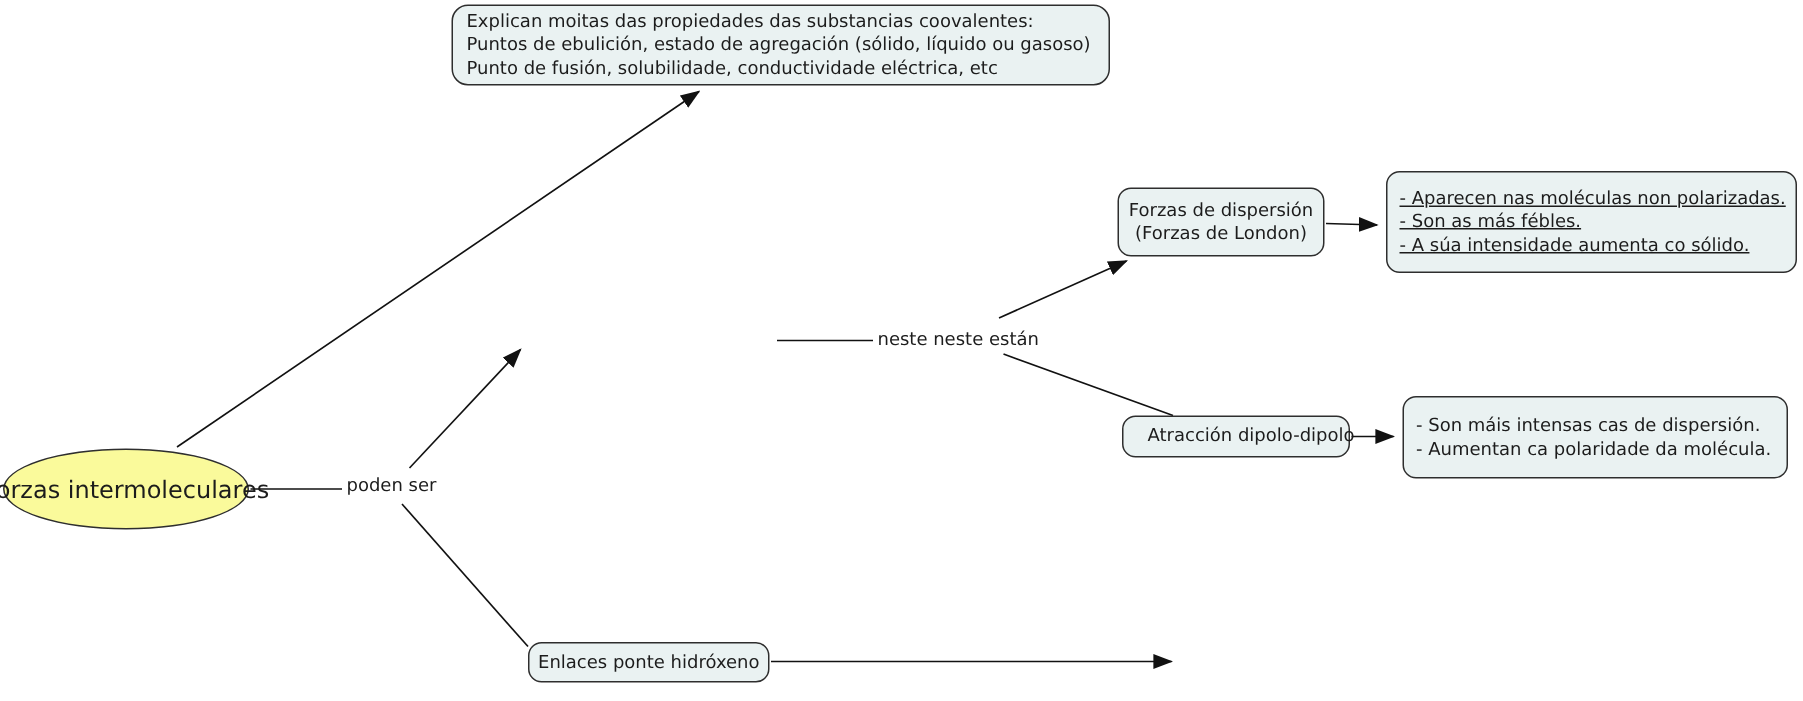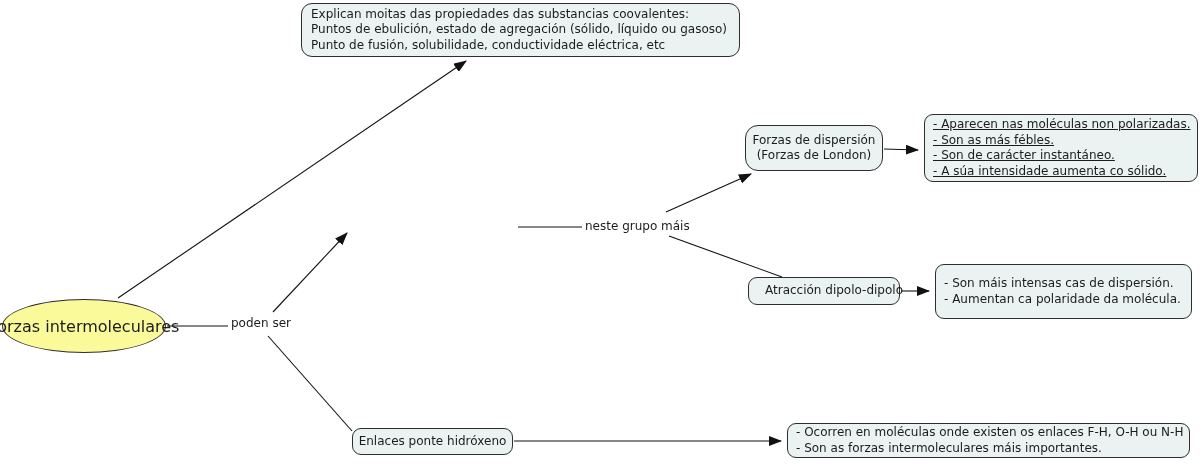--- a/index.html
+++ b/index.html
@@ -96,46 +96,41 @@
   <div class="ellipse" style="left:2px; top:299px; width:164px; height:54px;">
     <span>Forzas intermoleculares</span>
   </div>
 
   <div class="edge-label" style="left:231px; top:316px;">
     <span>poden ser</span>
   </div>
 
 
   <div class="edge-label" style="left:585px; top:219px;">
-    <span>neste grupo máis</span>
+    <span>neste neste están</span>
   </div>
 
-  <div class="node" style="left:745px; top:125px; width:138px; height:46px;border-radius:13px;">
+  <div class="node" style="left:745px; top:125px; width:138px; height:46px;">
     <div>Forzas de dispersión</div>
     <div>(Forzas de London)</div>
   </div>
 
   <div class="node details" style="left:924px; top:114px; width:274px; height:68px;text-decoration:underline;">
     <div>- Aparecen nas moléculas non polarizadas.</div>
     <div>- Son as más fébles.</div>
-    <div>- Son de carácter instantáneo.</div>
     <div>- A súa intensidade aumenta co sólido.</div>
   </div>
 
   <div class="node" style="left:748px; top:277px; width:152px; height:28px;padding-left:20px;">
     <span>Atracción dipolo-dipolo</span>
   </div>
 
   <div class="node details" style="left:935px; top:264px; width:257px; height:55px;">
     <div>- Son máis intensas cas de dispersión.</div>
     <div>- Aumentan ca polaridade da molécula.</div>
   </div>
 
   <div class="node" style="left:352px; top:428px; width:161px; height:27px;">
     <span>Enlaces ponte hidróxeno</span>
   </div>
 
-  <div class="node details" style="left:787px; top:423px; width:403px; height:35px;">
-    <div>- Ocorren en moléculas onde existen os enlaces F-H, O-H ou N-H</div>
-    <div>- Son as forzas intermoleculares máis importantes.</div>
-  </div>
 
 </div>
 
 </body></html>

